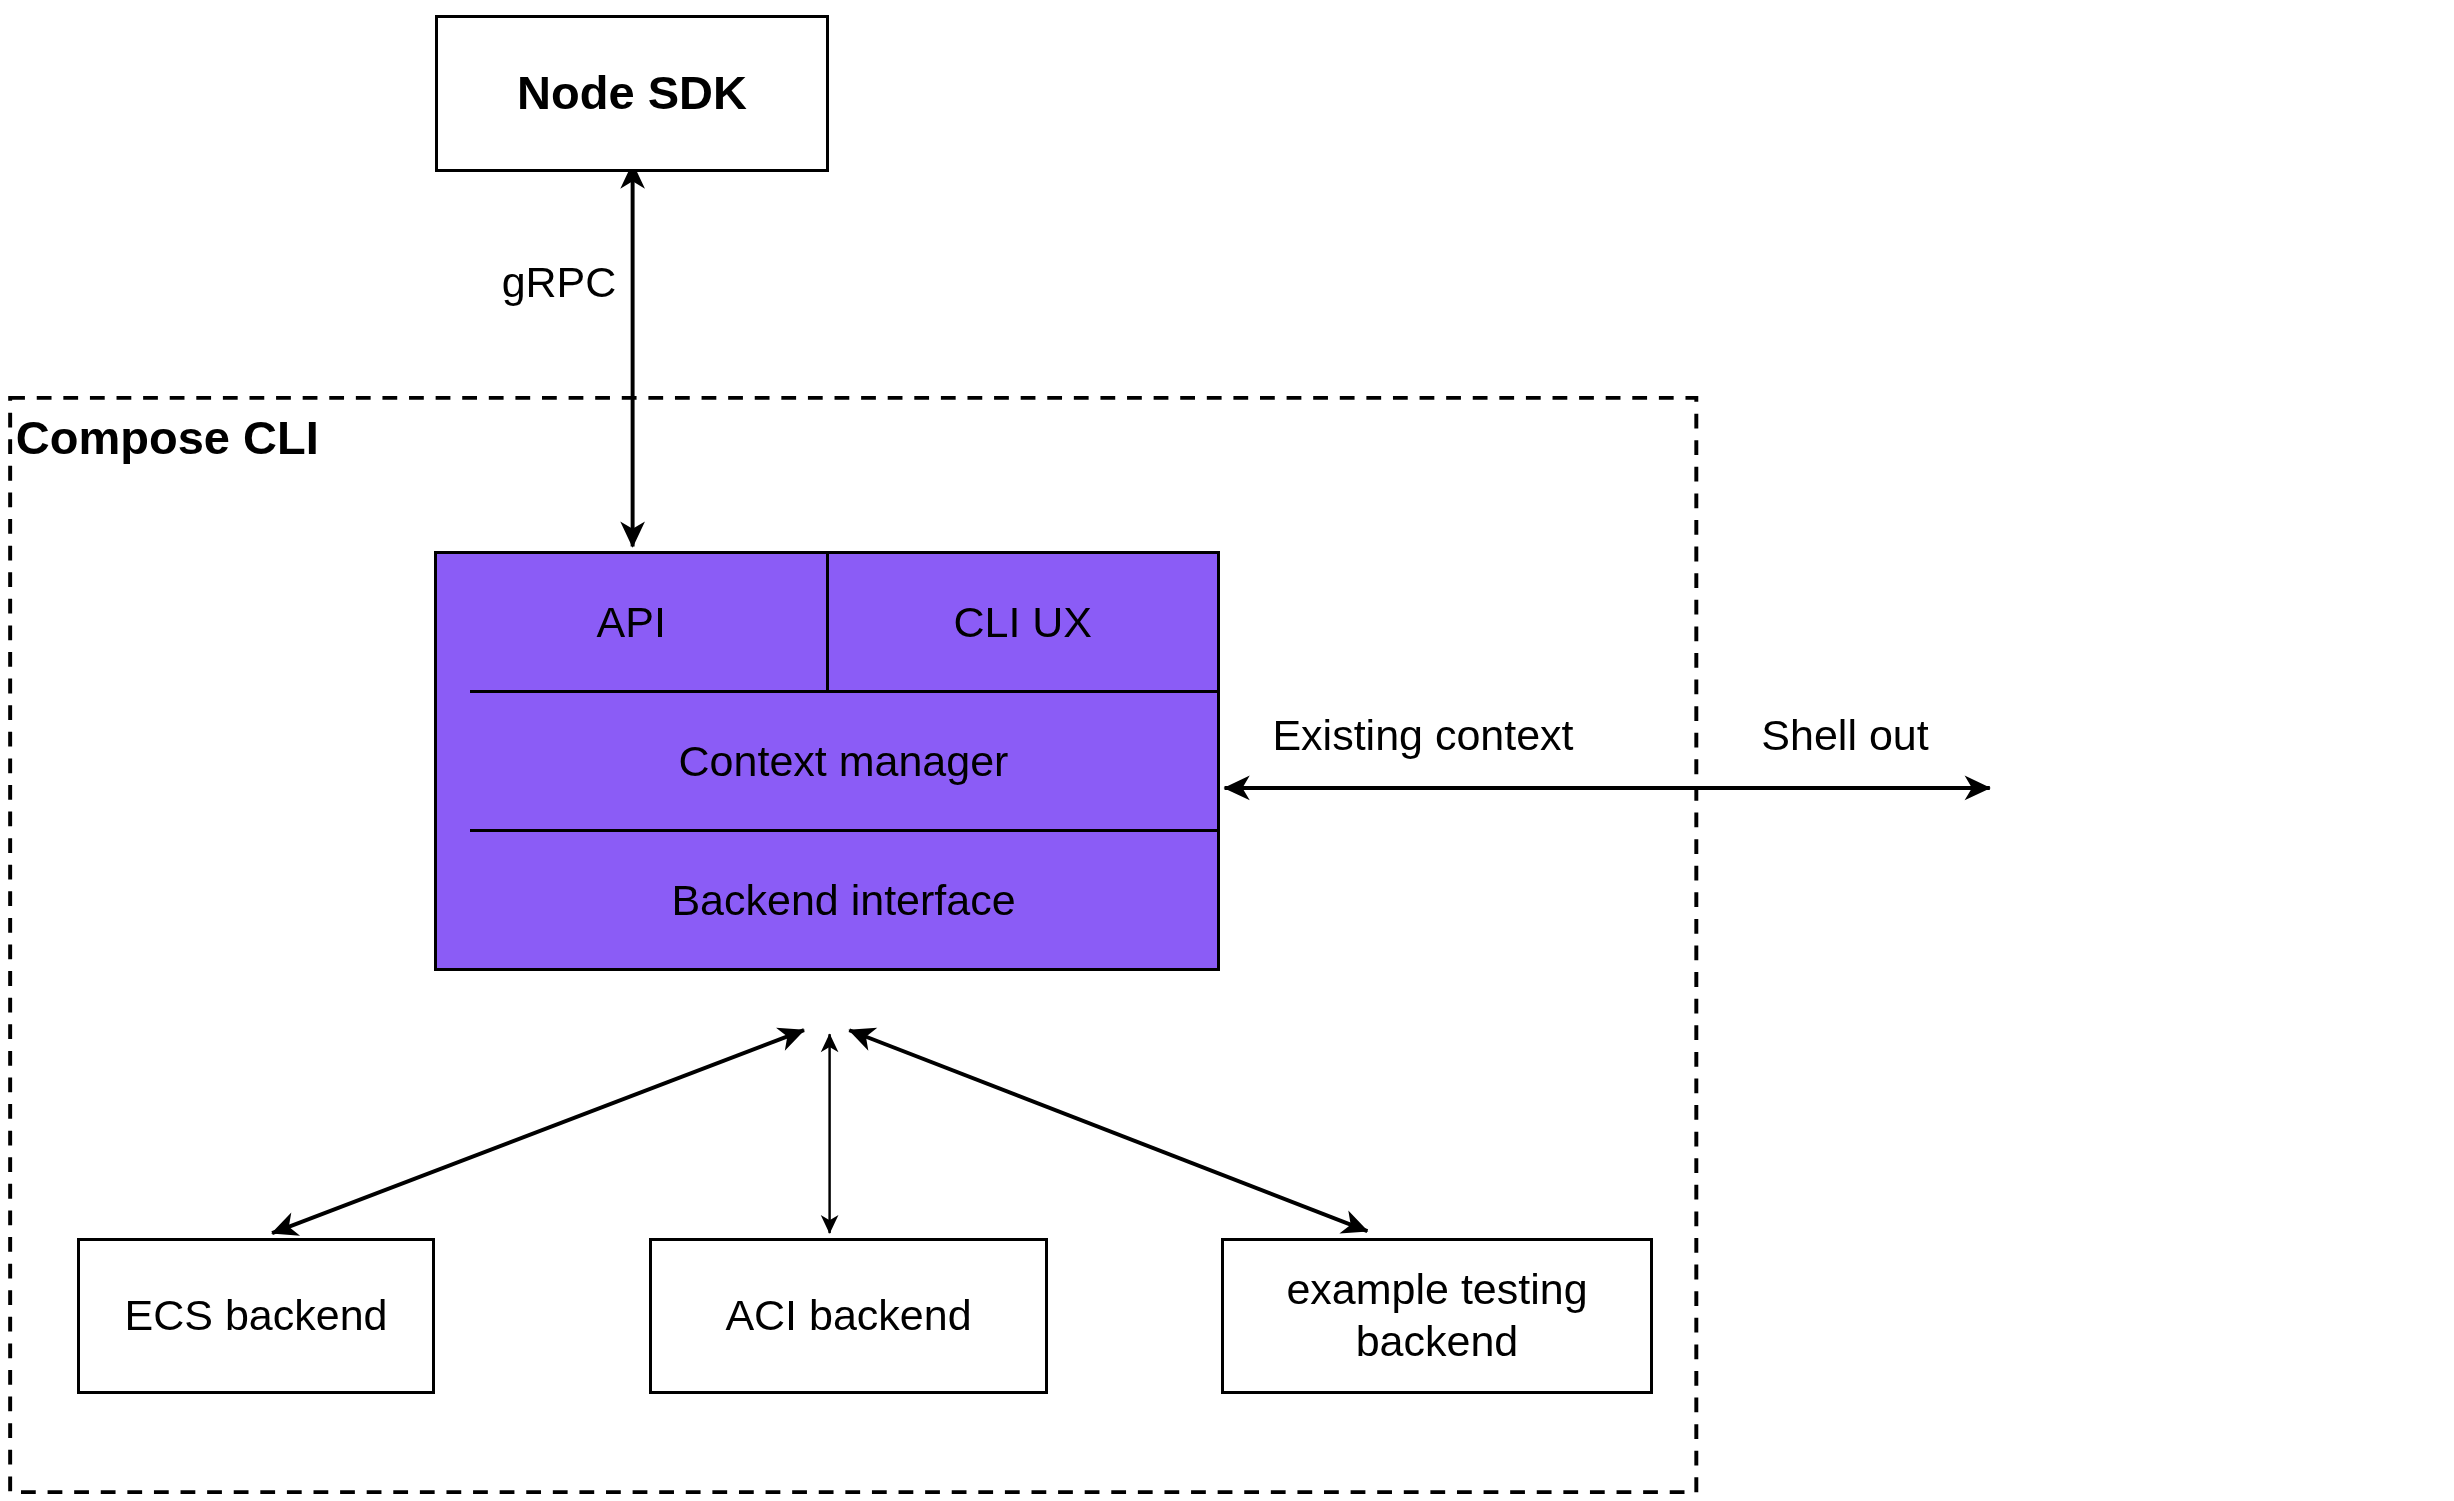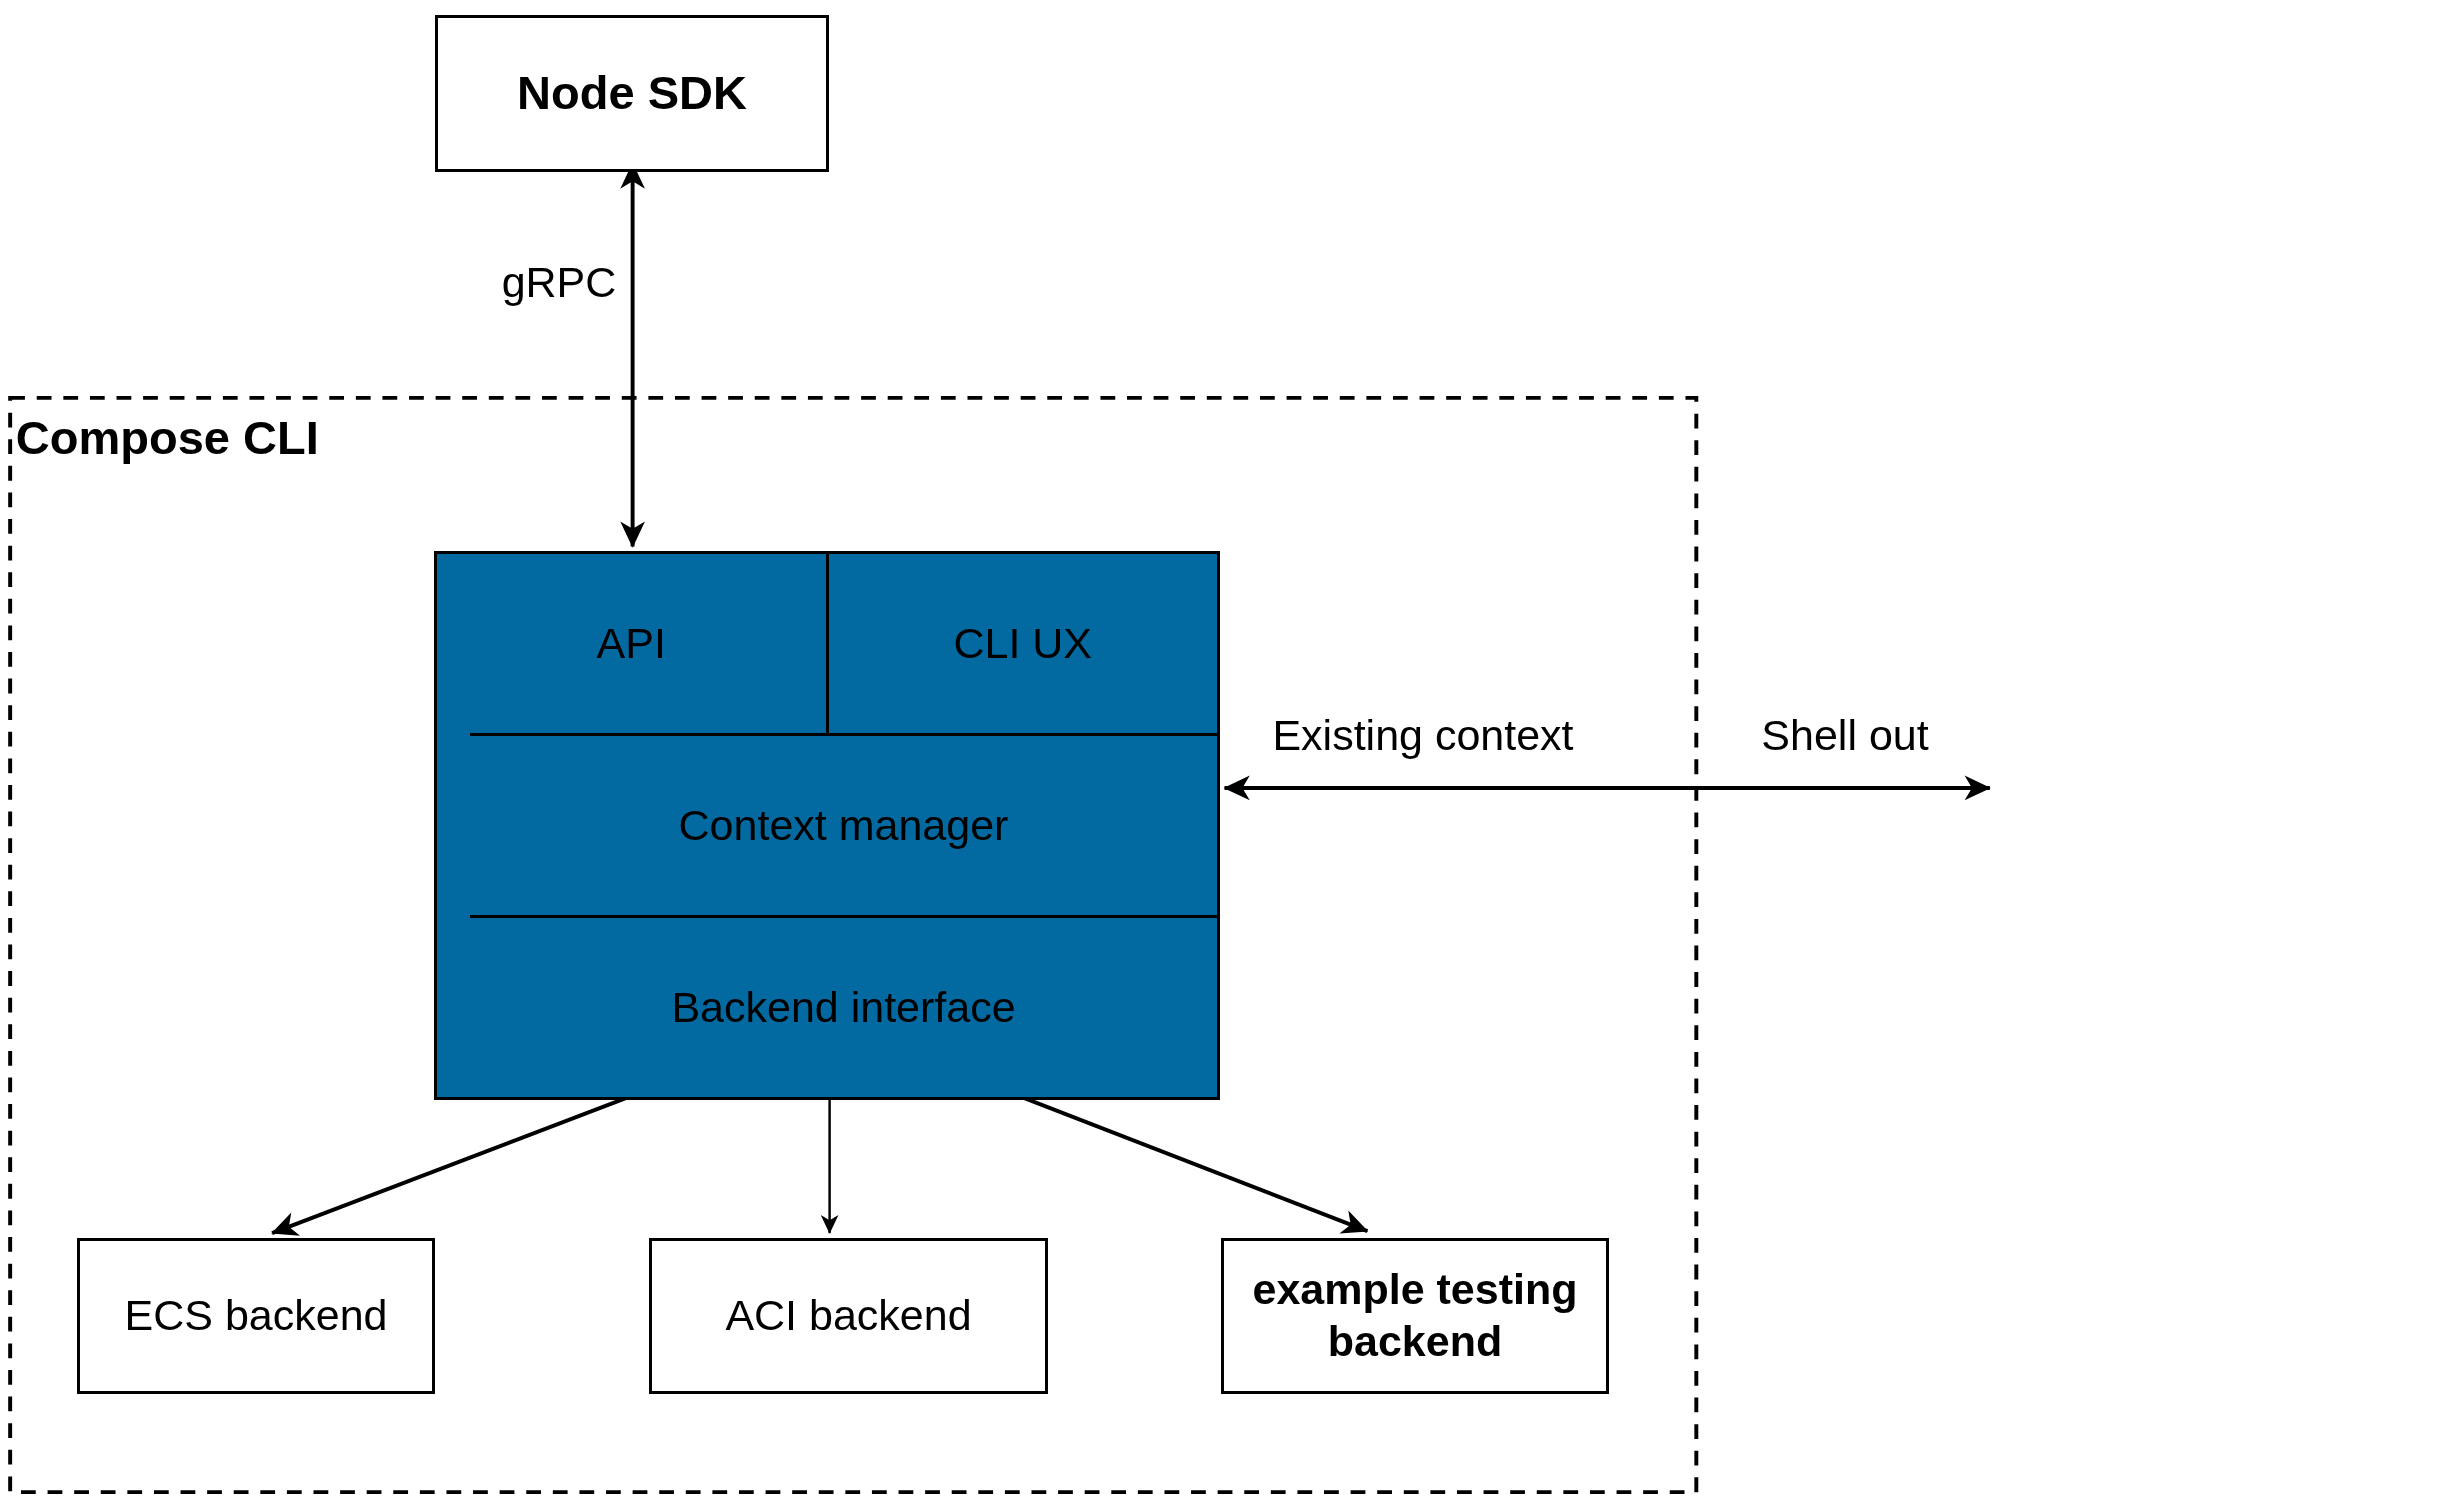--- a/index.html
+++ b/index.html
@@ -28,27 +28,27 @@
     text-align: center;
     font-size: 43px;
     line-height: 1.2;
   }
   .node.bold { font-weight: bold; font-size: 47px; margin-top: 12px; }
 
   .node-sdk      { left: 435px; top: 3px;    width: 394px; height: 157px; }
   .existing-cli  { left: 1994px; top: 672px; width: 459px; height: 236px; }
   .ecs-backend   { left: 77px;  top: 1238px; width: 358px; height: 156px; }
   .aci-backend   { left: 649px; top: 1238px; width: 399px; height: 156px; }
-  .example-backend { left: 1221px; top: 1238px; width: 388px; height: 156px; padding: 0 13.8px; font-weight: bold; }
+  .example-backend { left: 1221px; top: 1238px; width: 432px; height: 156px; padding: 0 13.8px; }
 
   .stack {
     position: absolute;
     left: 434px; top: 551px;
-    width: 786px; height: 549px;
-    background: #0369a1;
+    width: 786px; height: 420px;
+    background: #8b5cf6;
     border: 3.9px solid #000000;
     box-sizing: border-box;
     display: flex;
     flex-direction: column;
   }
   .stack-row {
     flex: 1;
     display: flex;
     align-items: center;
     justify-content: center;

